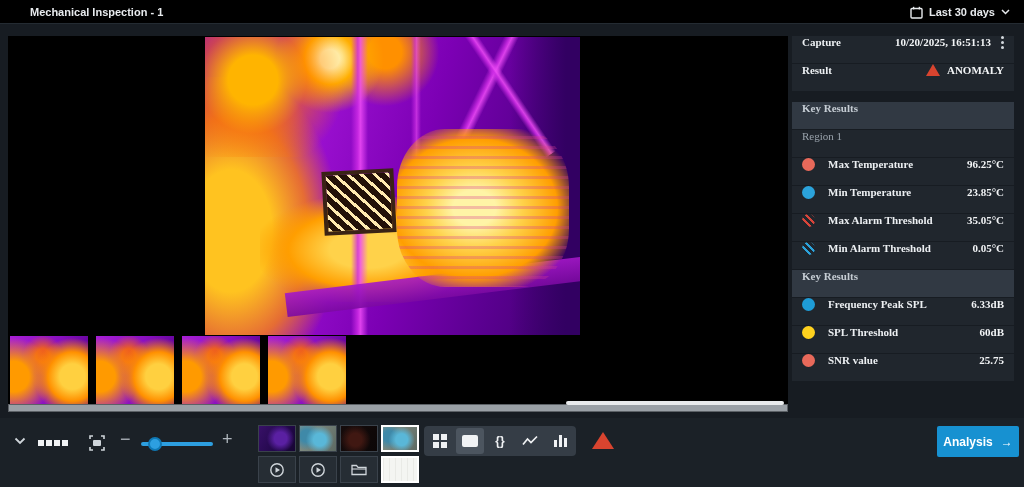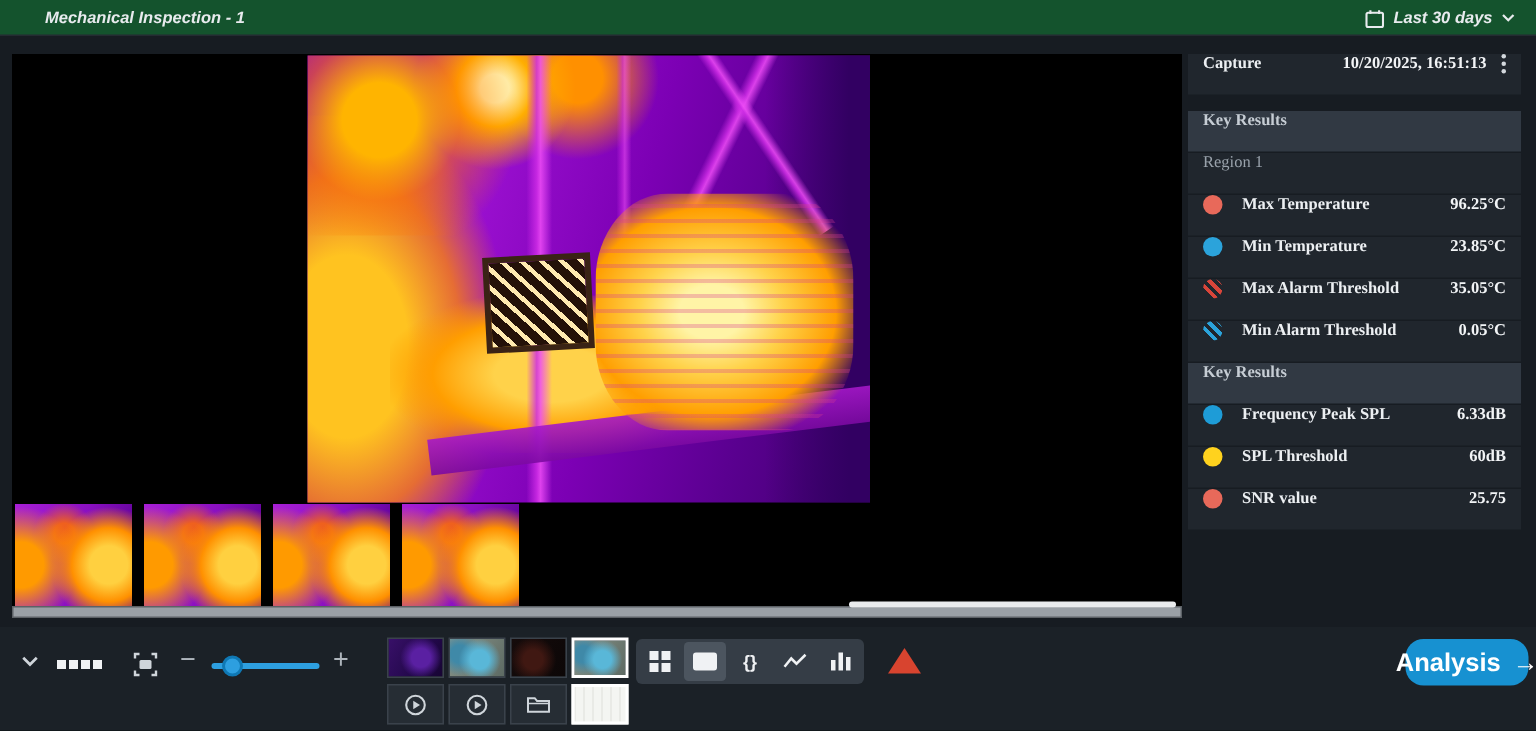--- a/index.html
+++ b/index.html
@@ -2,22 +2,22 @@
 <html><head>
 <meta charset="utf-8">
 <style>
   * { margin:0; padding:0; box-sizing:border-box; }
   html,body { width:1024px; height:487px; background:#171c22; overflow:hidden;
               font-family:"Liberation Sans", sans-serif; }
   .app { position:relative; width:1024px; height:487px; background:#171c22; }
 
   
   .topbar { position:absolute; left:0; top:0; width:1024px; height:24px;
-            background:#14532d; border-bottom:1px solid #242b32;
-            display:flex; align-items:center;font-style:italic; }
+            background:#000000; border-bottom:1px solid #242b32;
+            display:flex; align-items:center; }
   .tb-title { margin-left:30px; font-size:11px; font-weight:bold; color:#e8ebee; }
   .tb-right { position:absolute; right:14px; top:0; height:24px; display:flex; align-items:center; gap:6px; cursor:pointer; }
   .tb-right .lbl { font-size:11px; font-weight:bold; color:#e8ebee; }
 
   
   .viewer { position:absolute; left:8px; top:36px; width:780px; height:376px; background:#000; }
   .main-image { position:absolute; left:197px; top:1px; width:375px; height:298px; overflow:hidden;
                 background:linear-gradient(105deg,#8b00c0 0%,#9b10d0 30%,#7c00b4 55%,#5a0090 78%,#3f006e 100%); }
   .mi-rightdark { position:absolute; right:0; top:0; width:70px; height:100%;
                   background:linear-gradient(90deg, rgba(40,0,90,0), #320062 80%); }
@@ -115,22 +115,22 @@
   .icon-grid { display:grid; grid-template-columns:6px 6px; gap:2px; }
   .icon-grid i { width:6px; height:6px; background:#f0f2f4; }
   .icon-frame { width:16px; height:12px; background:#f0f2f4; border-radius:2px; }
   .icon-braces { font-size:12px; font-weight:bold; color:#f0f2f4; }
   .icon-bars { display:flex; align-items:flex-end; gap:2px; }
   .icon-bars i { width:3px; background:#f0f2f4; }
   .bb-alert { position:absolute; left:592px; top:14px; width:0; height:0; cursor:pointer;
               border-left:11px solid transparent; border-right:11px solid transparent;
               border-bottom:17px solid #d8442f; }
   .bb-analysis { position:absolute; left:937px; top:8px; width:82px; height:31px;
-                 background:#1791d1; border:none; border-radius:12px; color:#fff;
-                 font-family:"Liberation Sans",sans-serif; font-size:17px; font-weight:bold;
+                 background:#1791d1; border:none; border-radius:2px; color:#fff;
+                 font-family:"Liberation Sans",sans-serif; font-size:12px; font-weight:bold;
                  display:flex; align-items:center; justify-content:center; gap:8px; cursor:pointer; }
   svg { display:block; }
 </style>
 </head>
 <body>
 
 <div class="app">
 
   <div class="topbar">
     <span class="tb-title">Mechanical Inspection - 1</span>
@@ -183,20 +183,27 @@
     <div class="prow">
       <span class="plabel">Capture</span>
       <span class="pvalue">10/20/2025, 16:51:13</span>
       <span class="kebab">
           <i></i>
           <i></i>
           <i></i>
         </span>
     </div>
 
+    <div class="prow">
+      <span class="plabel">Result</span>
+      <span class="pvalue" style="display:flex;align-items:center;">
+        <span class="tri"></span>
+        <span>ANOMALY</span>
+      </span>
+    </div>
 
     <div class="sec-gap"></div>
 
     <div class="prow phead">
       <span>Key Results</span>
     </div>
     <div class="prow">
       <span class="psub">Region 1</span>
     </div>
 

